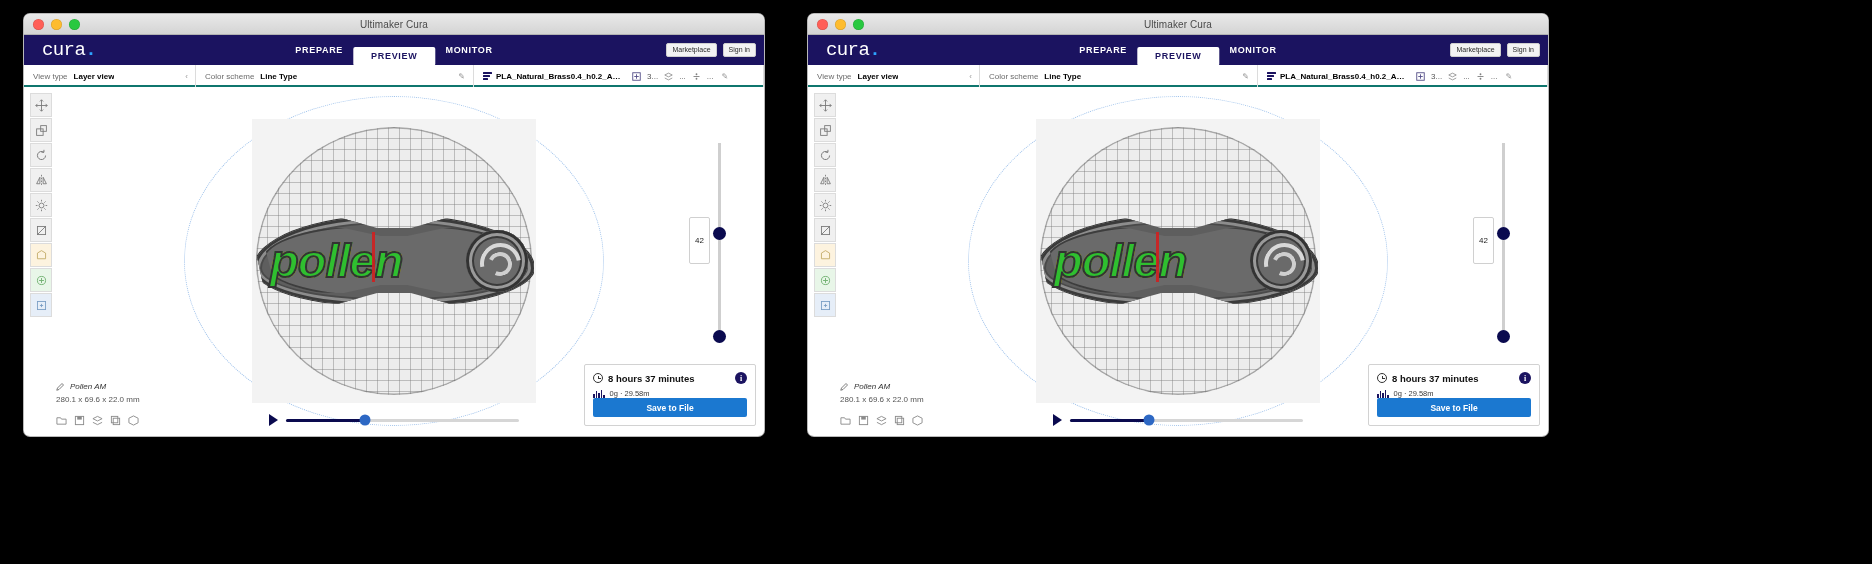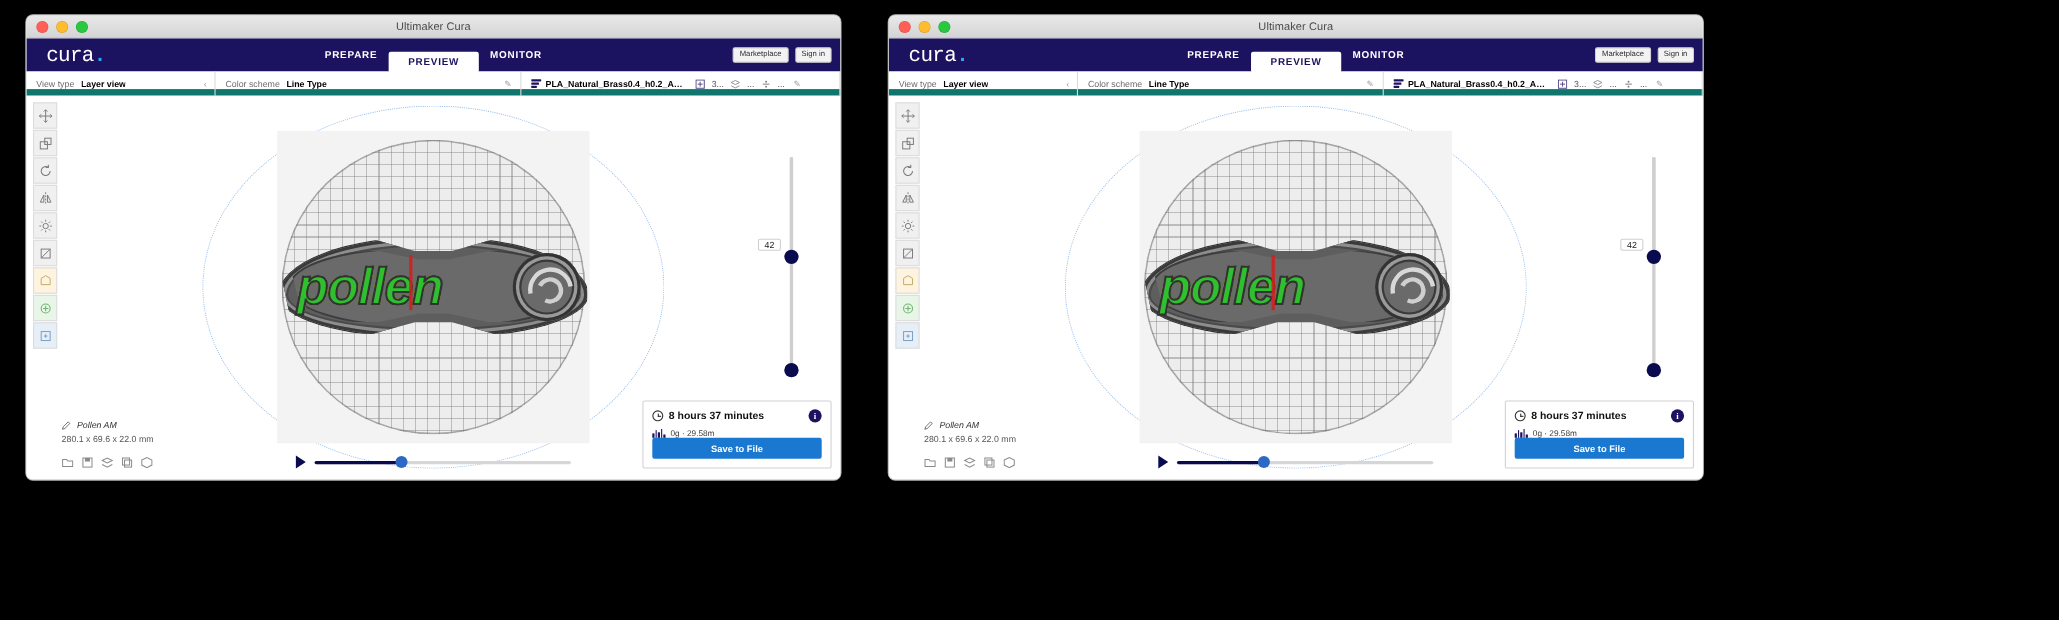--- a/index.html
+++ b/index.html
@@ -68,21 +68,21 @@
 
   .nav-right { position: absolute; right: 8px; display: flex; align-items: center; gap: 6px; }
   .nav-btn {
     font-size: 7px; color: #2a2a2a; background: #f3f3f3;
     border: 1px solid #cfcfcf; border-radius: 2px;
     padding: 2px 5px; line-height: 1.1; white-space: nowrap;
   }
 
   
   .settings-row { position: relative; height: 22px; background: #ffffff;
-                  border-bottom: 6px solid #0f766e; display: flex; }
+                  border-bottom: 2px solid #0f766e; display: flex; }
   .seg { display: flex; align-items: center; height: 22px; border-right: 1px solid #dcdcdc; }
   .seg.view-type { width: 172px; padding-left: 9px; }
   .seg.color-scheme { width: 278px; padding-left: 9px; }
   .seg.printer-cfg { flex: 1; padding-left: 9px; }
   .lbl { font-size: 8px; color: #6b6b6b; margin-right: 6px; white-space: nowrap; }
   .val { font-size: 8px; color: #000; font-weight: 700; white-space: nowrap;
          overflow: hidden; text-overflow: ellipsis; }
   .chev { margin-left: auto; margin-right: 7px; font-size: 8px; color: #9a9a9a; }
   .pencil { margin-left: auto; margin-right: 8px; font-size: 8px; color: #9a9a9a;
             transform: rotate(0deg); }
@@ -192,21 +192,21 @@
               background: #cfcfcf; border-radius: 2px; }
   .ls-fill { position: absolute; left: 18px; top: 0; width: 3px; height: 44%;
              background: #cfcfcf; }
   .ls-handle-top { position: absolute; left: 13px; top: 42%; width: 13px; height: 13px;
                    border-radius: 50%; background: #0a0a4f; }
   .ls-handle-bot { position: absolute; left: 13px; bottom: 0; width: 13px; height: 13px;
                    border-radius: 50%; background: #0a0a4f; }
   .ls-value {
     position: absolute; right: 30px; top: 37%;
     background: #ffffff; border: 1px solid #d0d0d0;
-    font-size: 8px; color: #222; padding: 0 5px; border-radius: 2px; text-align: right;
+    font-size: 8px; color: #222; padding: 18px 5px; border-radius: 2px; text-align: right;
   }
 
   
   .objinfo { position: absolute; left: 32px; bottom: 30px; }
   .objinfo .name { display: flex; align-items: center; gap: 5px;
                    font-size: 8px; color: #333; font-style: italic; }
   .objinfo .dims { font-size: 8px; color: #555; margin-top: 4px; }
 
   .bottom-icons { position: absolute; left: 32px; bottom: 8px;
                   display: flex; gap: 7px; align-items: center; }

